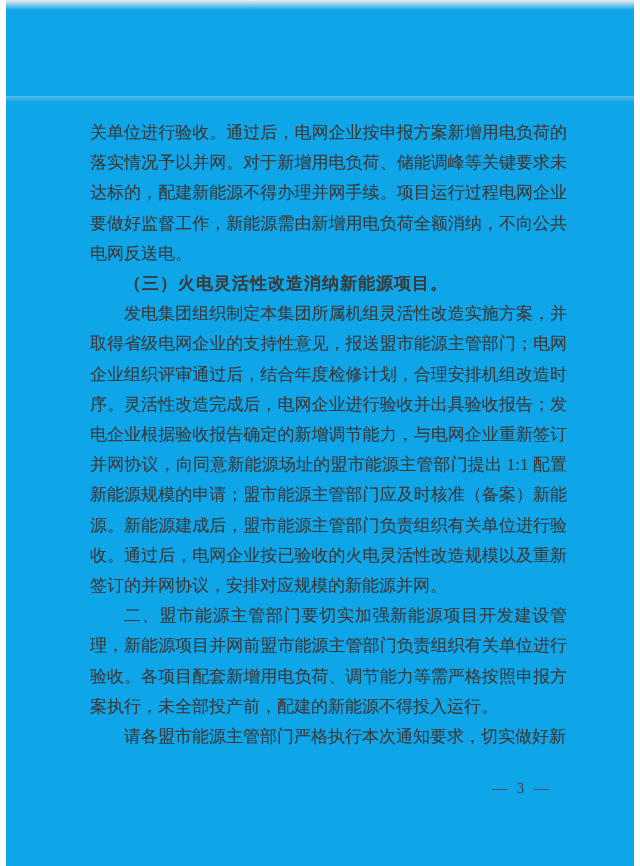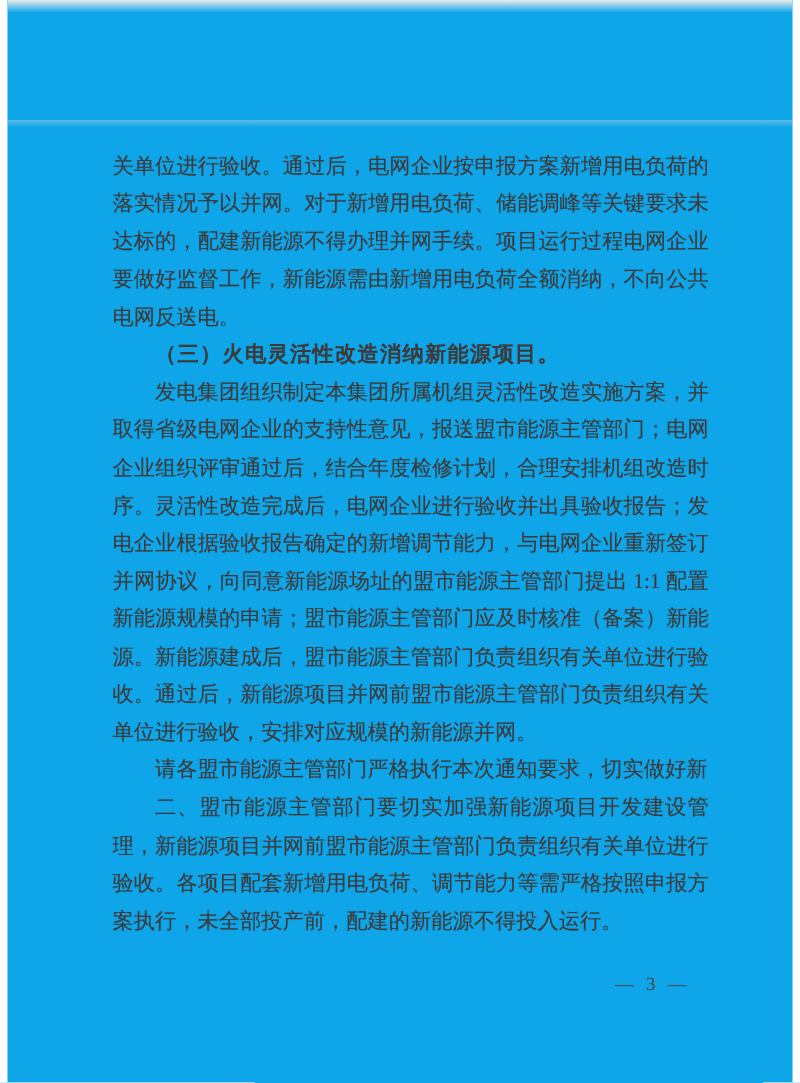--- a/index.html
+++ b/index.html
@@ -66,19 +66,19 @@
 </head>
 <body>
 
 <div class="page">
   <div class="scan-band-top"></div>
   <div class="scan-streak"></div>
 
   <div class="text-block">
     <p class="para no-indent">关单位进行验收。通过后，电网企业按申报方案新增用电负荷的落实情况予以并网。对于新增用电负荷、储能调峰等关键要求未达标的，配建新能源不得办理并网手续。项目运行过程电网企业要做好监督工作，新能源需由新增用电负荷全额消纳，不向公共电网反送电。</p>
     <p class="para heading">（三）火电灵活性改造消纳新能源项目。</p>
-    <p class="para">发电集团组织制定本集团所属机组灵活性改造实施方案，并取得省级电网企业的支持性意见，报送盟市能源主管部门；电网企业组织评审通过后，结合年度检修计划，合理安排机组改造时序。灵活性改造完成后，电网企业进行验收并出具验收报告；发电企业根据验收报告确定的新增调节能力，与电网企业重新签订并网协议，向同意新能源场址的盟市能源主管部门提出 1:1 配置新能源规模的申请；盟市能源主管部门应及时核准（备案）新能源。新能源建成后，盟市能源主管部门负责组织有关单位进行验收。通过后，新能源项目并网前盟市能源主管部门负责组织有关单位进行验收，安排对应规模的新能源并网。</p>
+    <p class="para">发电集团组织制定本集团所属机组灵活性改造实施方案，并取得省级电网企业的支持性意见，报送盟市能源主管部门；电网企业组织评审通过后，结合年度检修计划，合理安排机组改造时序。灵活性改造完成后，电网企业进行验收并出具验收报告；发电企业根据验收报告确定的新增调节能力，与电网企业重新签订并网协议，向同意新能源场址的盟市能源主管部门提出 1:1 配置新能源规模的申请；盟市能源主管部门应及时核准（备案）新能源。新能源建成后，盟市能源主管部门负责组织有关单位进行验收。通过后，电网企业按已验收的火电灵活性改造规模以及重新签订的并网协议，安排对应规模的新能源并网。</p>
+    <p class="para">二、盟市能源主管部门要切实加强新能源项目开发建设管理，新能源项目并网前盟市能源主管部门负责组织有关单位进行验收。各项目配套新增用电负荷、调节能力等需严格按照申报方案执行，未全部投产前，配建的新能源不得投入运行。</p>
     <p class="para">请各盟市能源主管部门严格执行本次通知要求，切实做好新</p>
-    <p class="para">二、盟市能源主管部门要切实加强新能源项目开发建设管理，新能源项目并网前盟市能源主管部门负责组织有关单位进行验收。各项目配套新增用电负荷、调节能力等需严格按照申报方案执行，未全部投产前，配建的新能源不得投入运行。</p>
   </div>
 
   <div class="page-number">— 3 —</div>
 </div>
 
 </body></html>

